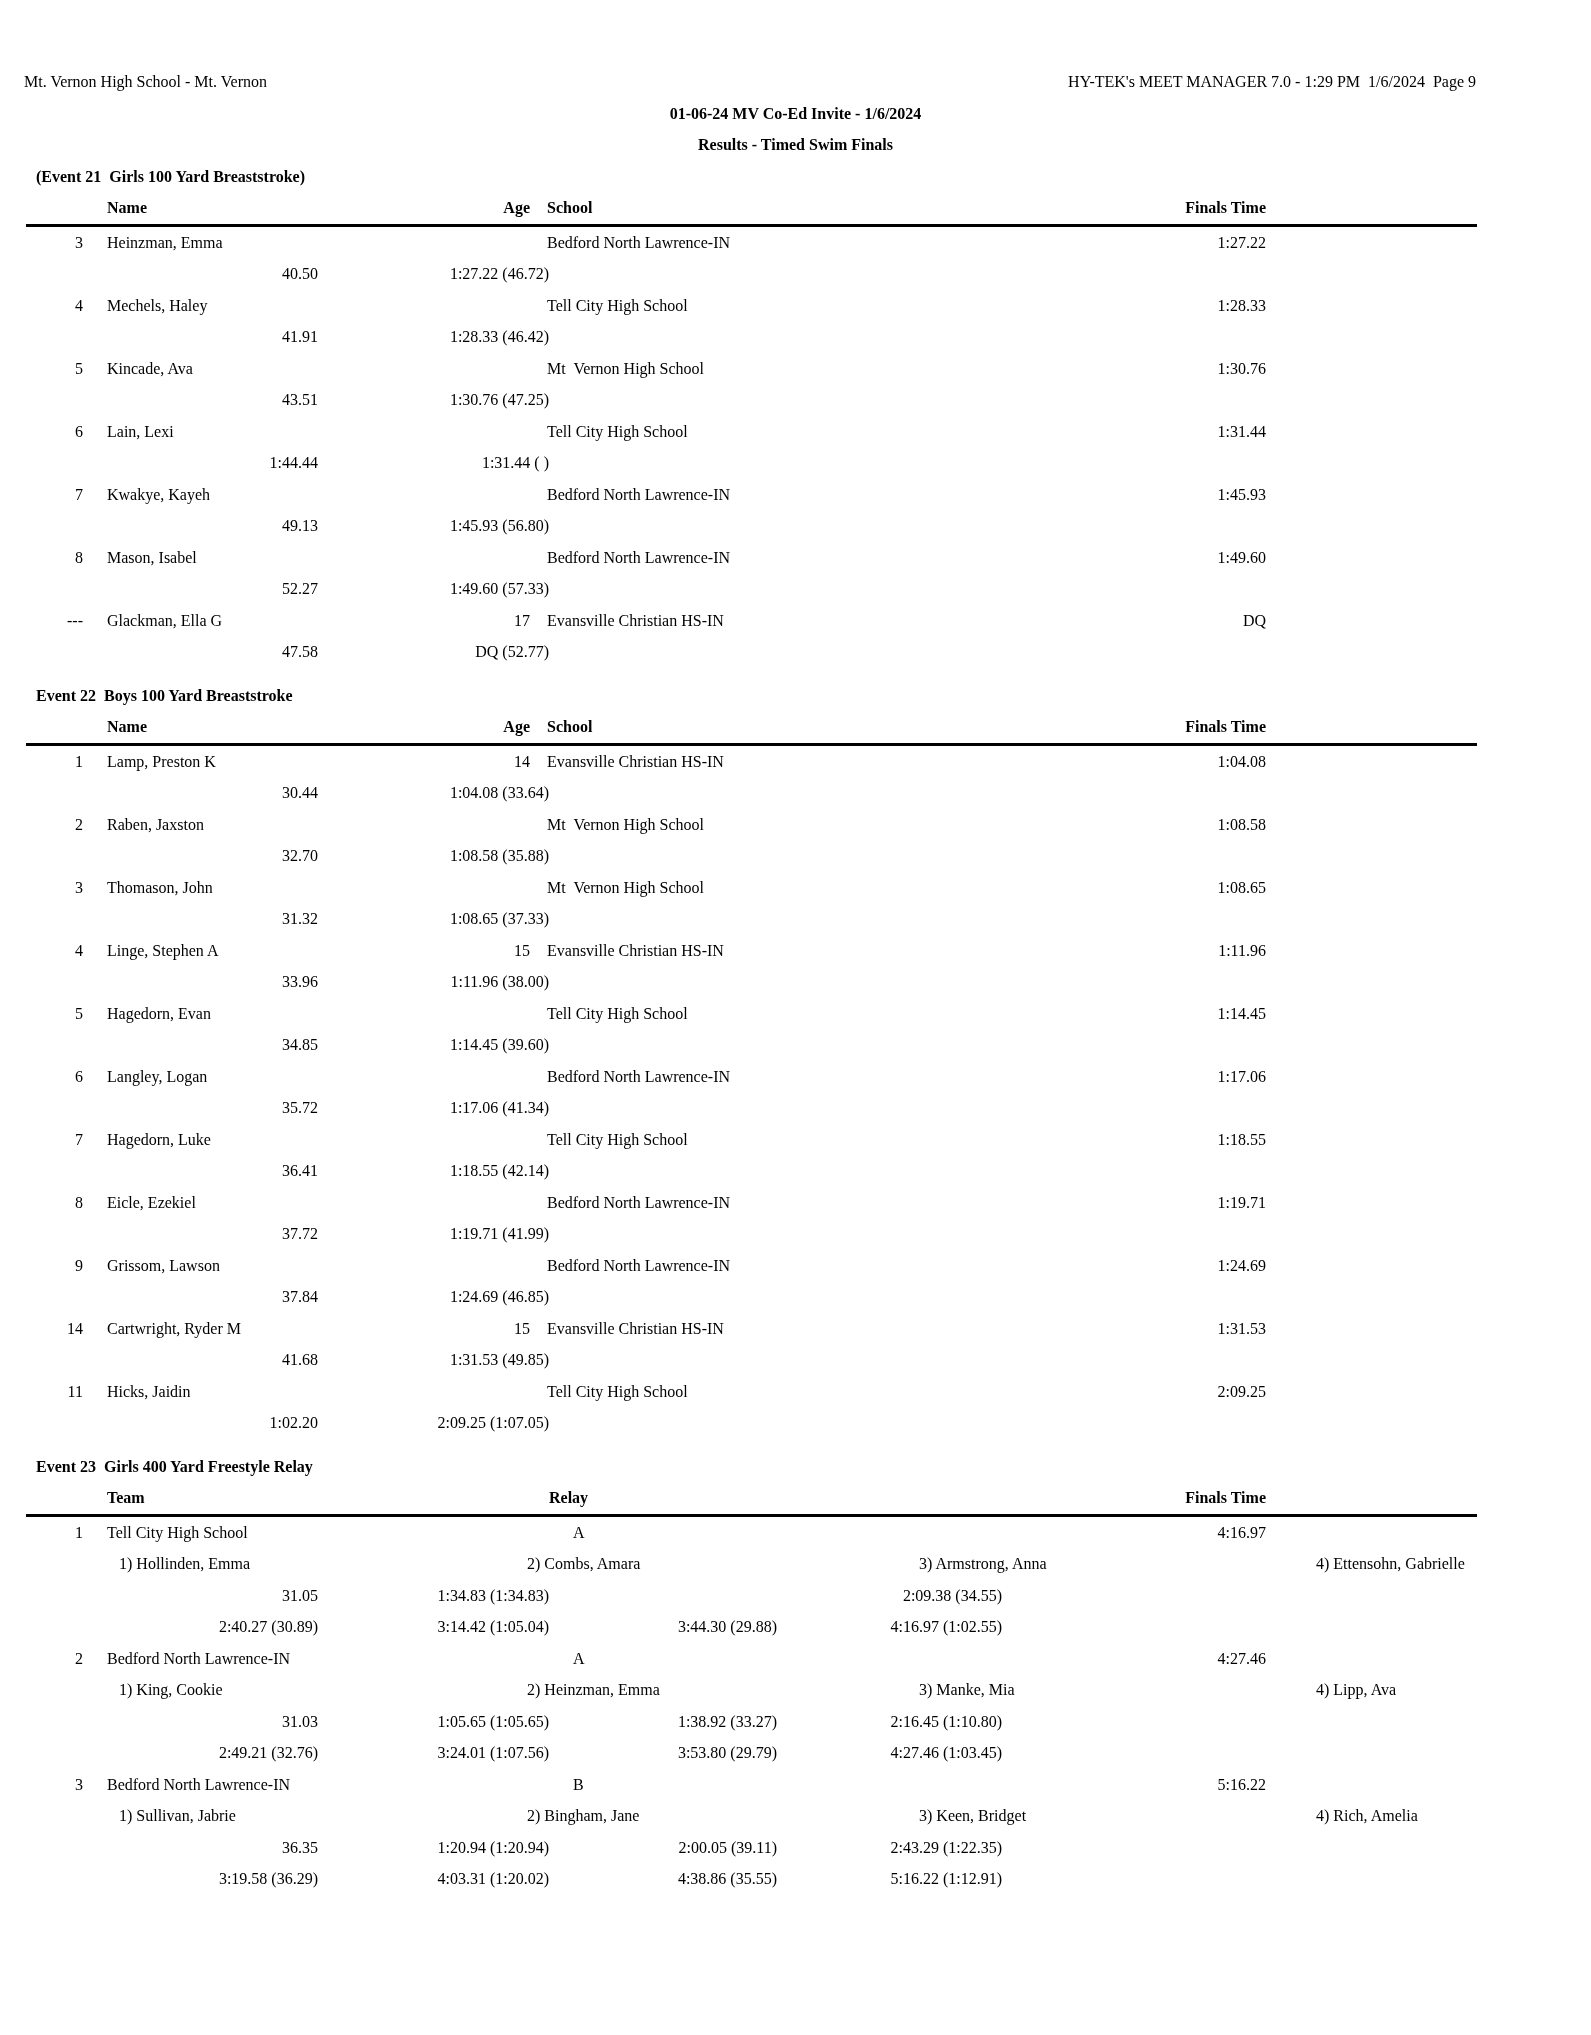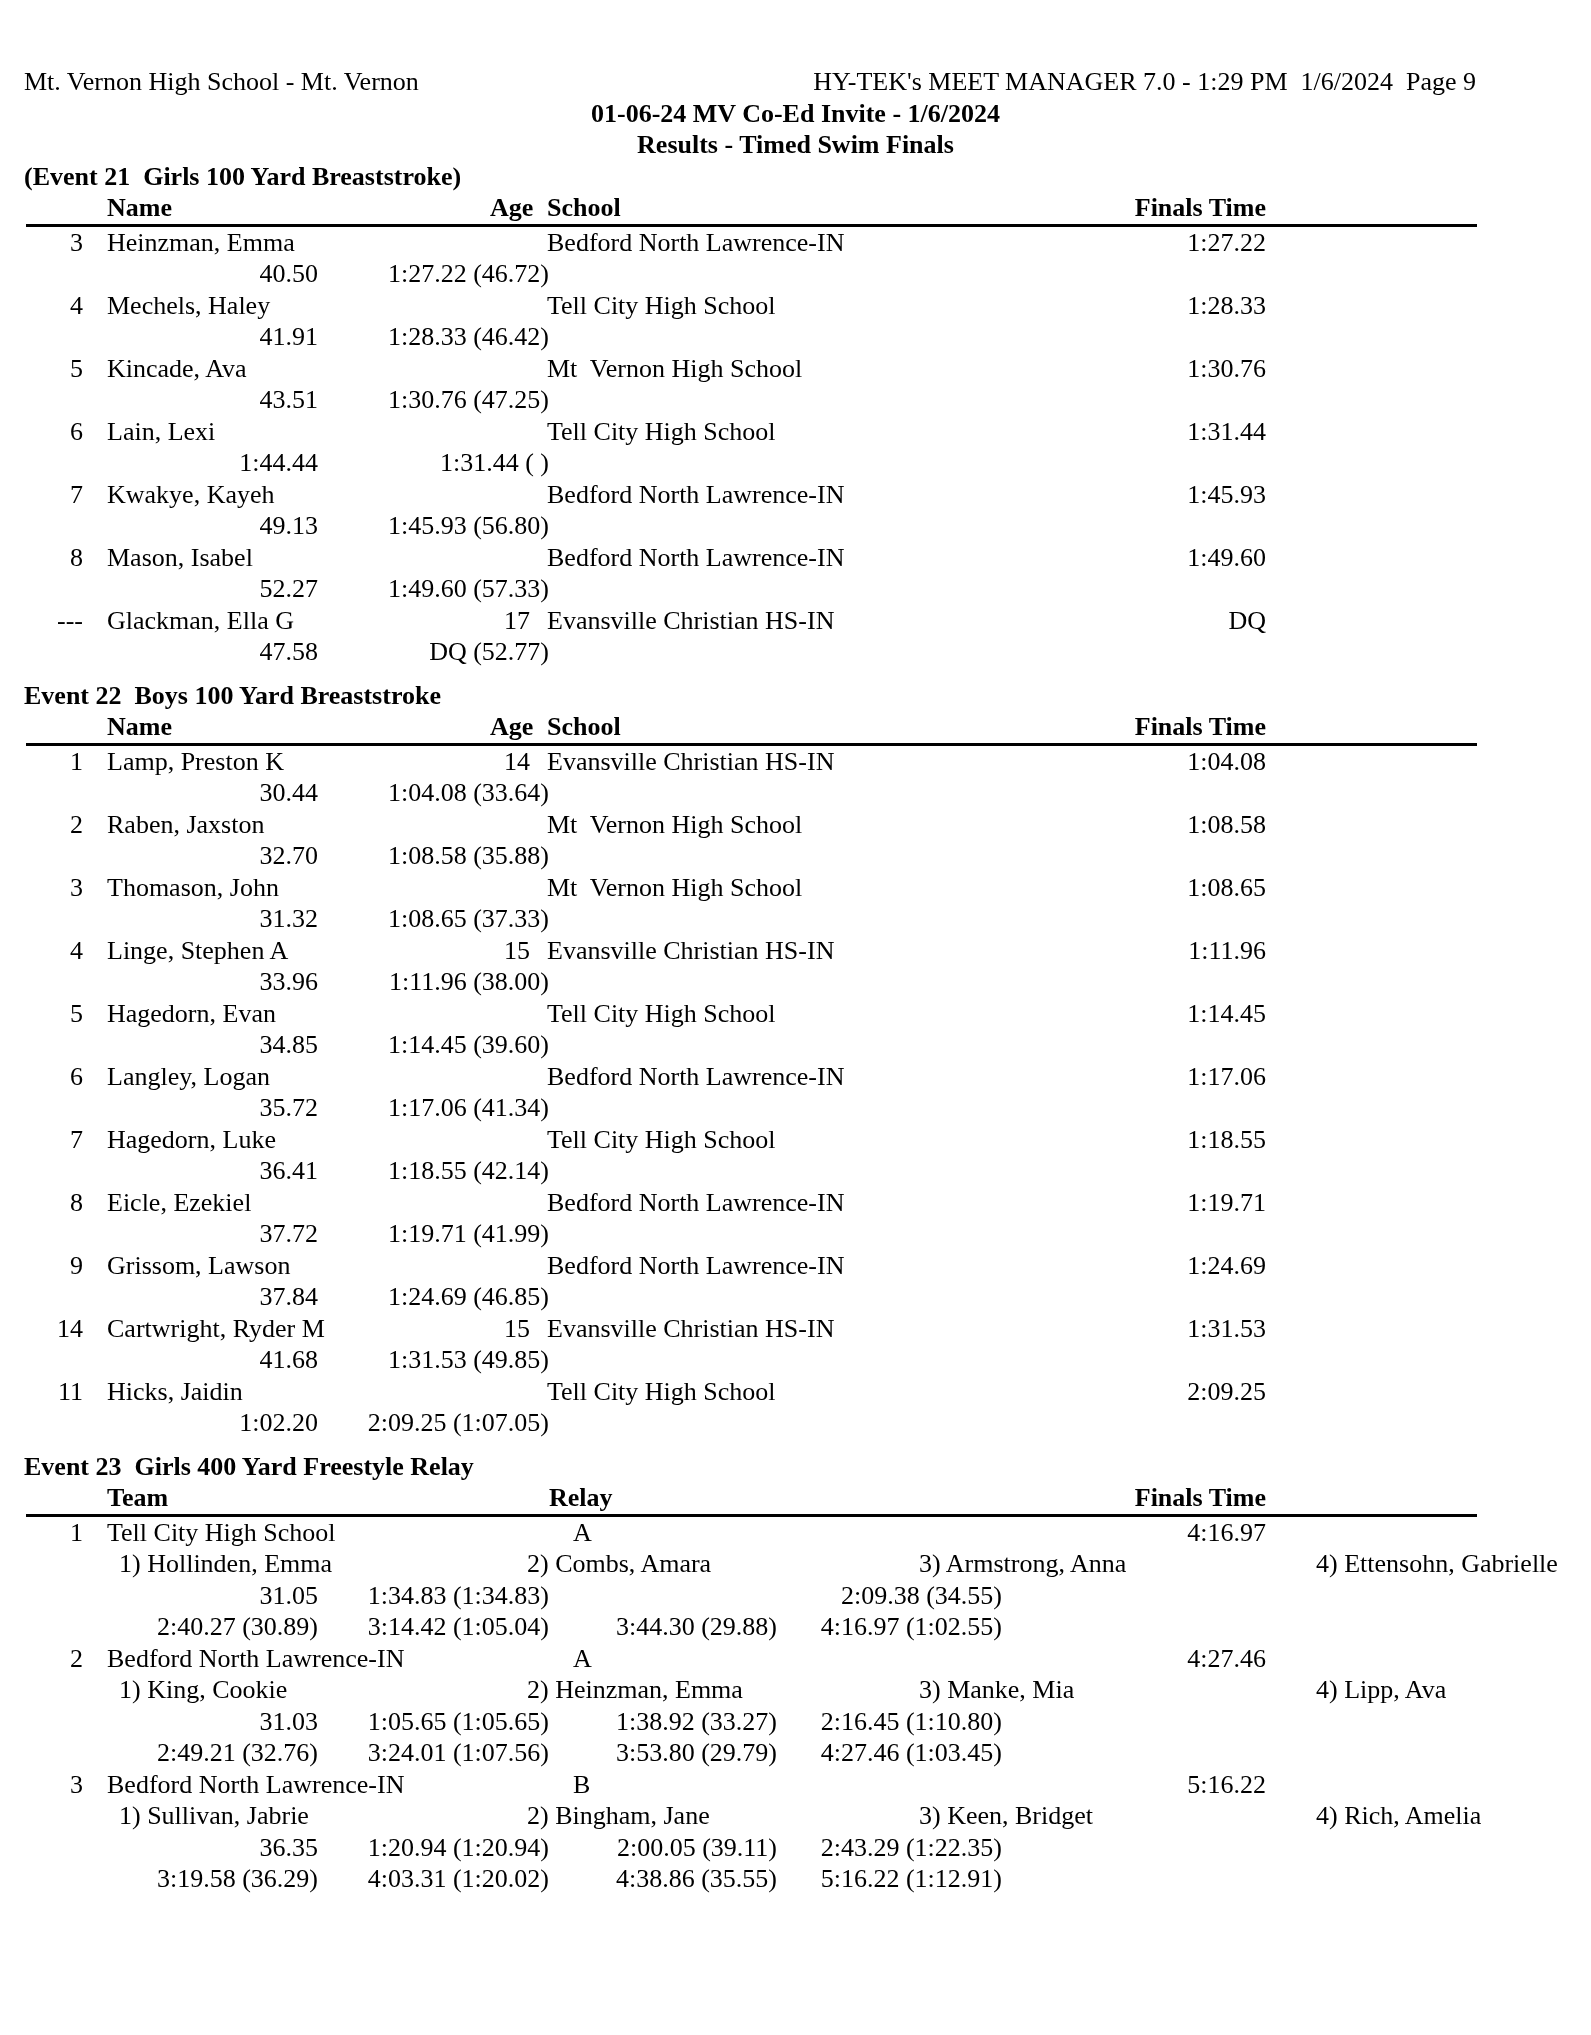--- a/index.html
+++ b/index.html
@@ -4,40 +4,40 @@
 <style>
   html, body { margin: 0; padding: 0; background: #ffffff; }
   .doc {
     position: relative;
     width: 1591px;
     height: 2035px;
     box-sizing: border-box;
     background: #ffffff;
     color: #000000;
     font-family: "Liberation Serif", "DejaVu Serif", serif;
-    font-size: 26px;
+    font-size: 16px;
     line-height: 31.5px;
     padding-top: 66px;
     overflow: hidden;
   }
   .topline {
     display: flex;
     justify-content: space-between;
     padding: 0 115px 0 24px;
   }
   .meet-title, .meet-subtitle {
     text-align: center;
     font-weight: bold;
     white-space: pre;
   }
   .events .event { margin-top: 12px; }
   .events .event:first-child { margin-top: 0; }
   .event-title {
     font-weight: bold;
-    padding-left: 24px;
+    padding-left: 36px;
     white-space: pre;
   }
   .table { margin-left: 26px; width: 1451px; }
   .trow { display: grid; }
   .thead { font-weight: bold; border-bottom: 3px solid #000; }
   .ind-grid   { grid-template-columns: 57px 24px 383px 40px 17px 549px 170px; }
   .relay-grid { grid-template-columns: 57px 24px 442px 114px 603px; }
   .splits-grid   { grid-template-columns: 292px 231px 228px 225px; }
   .swimmers-grid { grid-template-columns: 461px 352px 357px 281px; gap: 40px; }
   .swimmers-grid .c:first-child { padding-left: 93px; box-sizing: border-box; }

